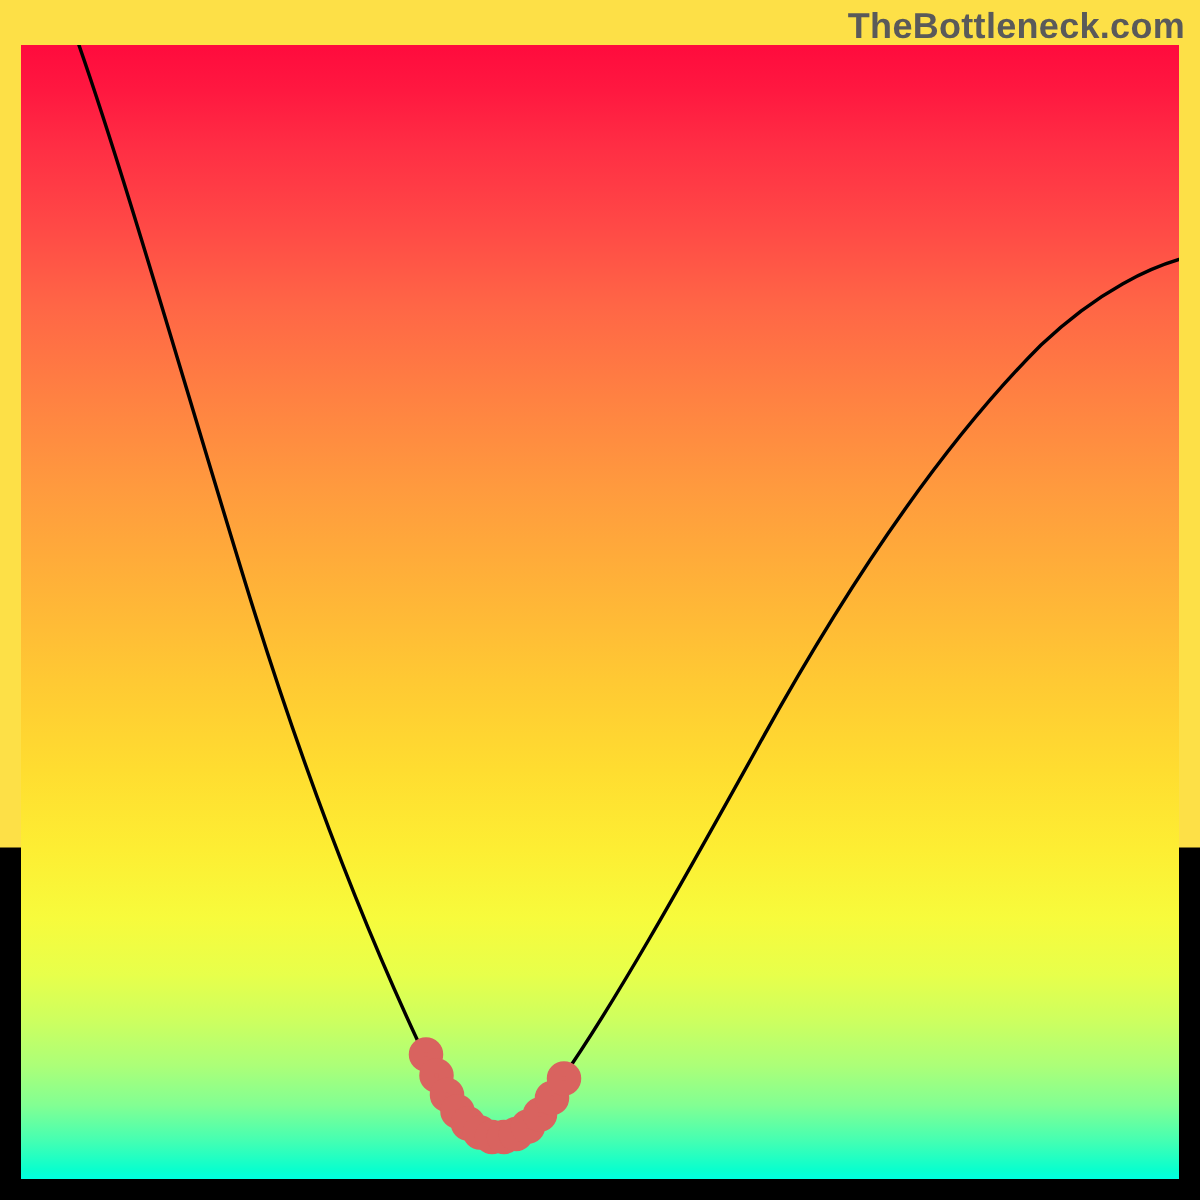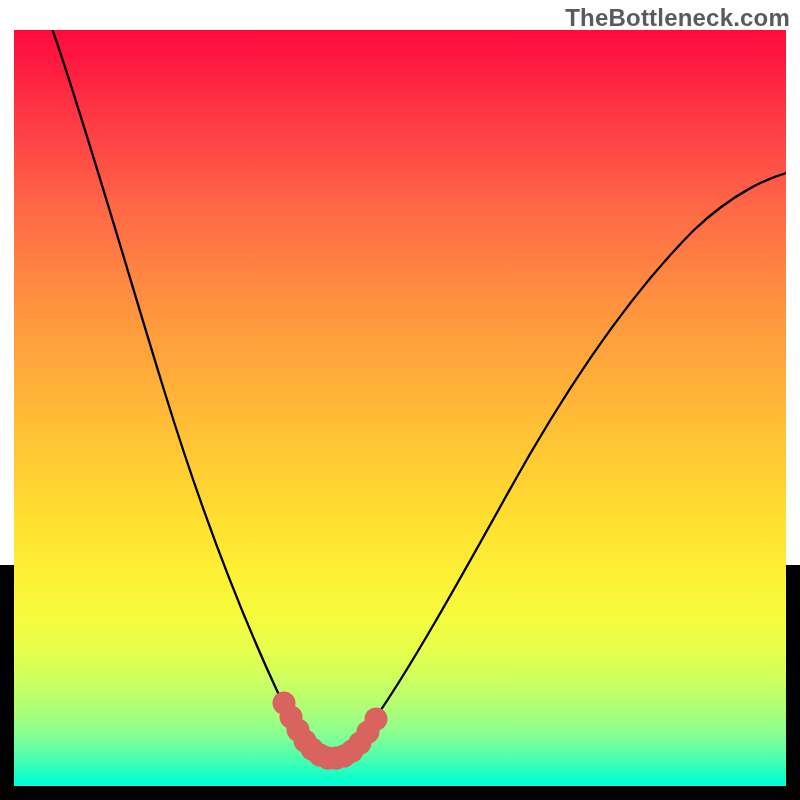--- a/index.html
+++ b/index.html
@@ -8,21 +8,21 @@
     width: 800px;
     height: 800px;
     overflow: hidden;
     background: #000;
     font-family: Arial, Helvetica, sans-serif;
   }
   .stage {
     position: relative;
     width: 800px;
     height: 565px;
-    background: #ffffff;
+    background: #fde047;
   }
   .watermark {
     position: absolute;
     top: 4px;
     right: 10px;
     color: #5a5a5a;
     font-size: 24px;
     font-weight: 600;
     letter-spacing: 0.2px;
     z-index: 5;

